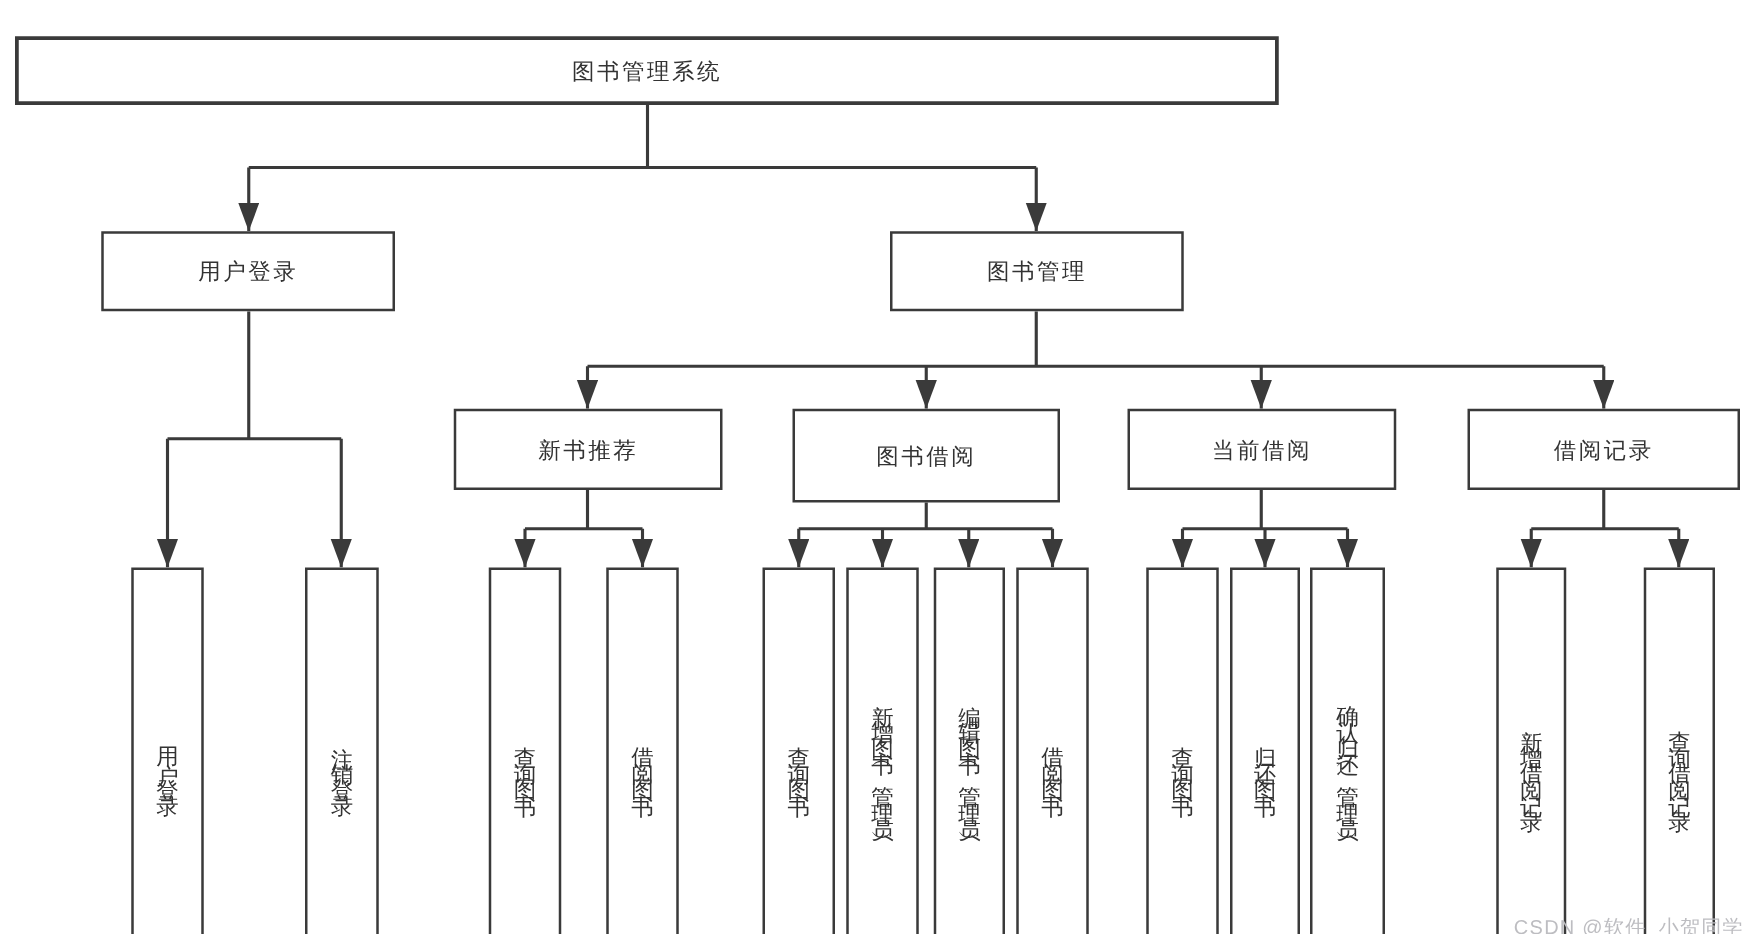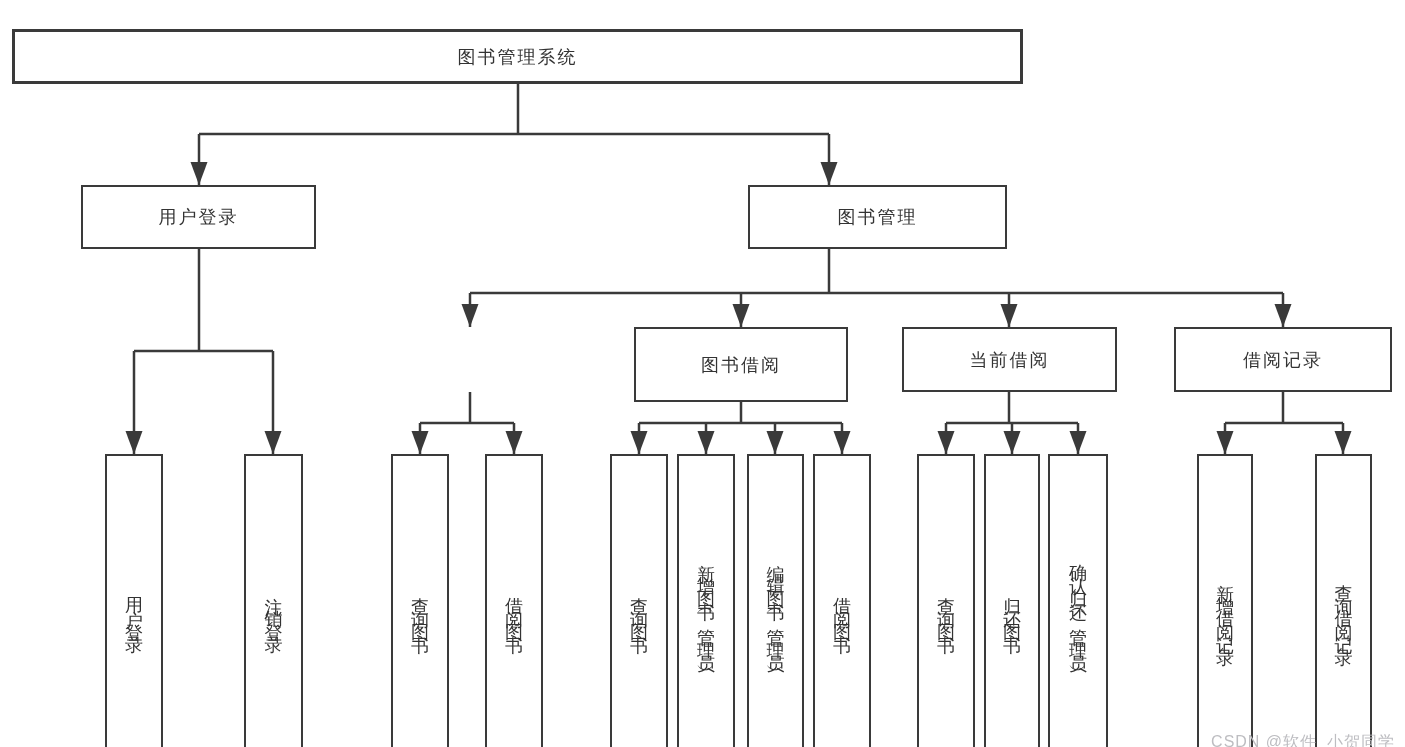--- a/index.html
+++ b/index.html
@@ -86,24 +86,27 @@
     </g>
   </svg>
 
   <div class="box thick" style="left:12px;top:13px;width:1011px;height:55px">
     <span class="hl">图书管理系统</span>
   </div>
 
   <div class="box" style="left:81px;top:169px;width:235px;height:64px">
     <span class="hl">用户登录</span>
   </div>
-  <div class="box" style="left:748px;top:169px;width:259px;height:64px">
+  <div class="box" style="left:712px;top:169px;width:235px;height:64px">
     <span class="hl">图书管理</span>
   </div>
 
+  <div class="box" style="left:363px;top:311px;width:215px;height:65px">
+    <span class="hl">新书推荐</span>
+  </div>
   <div class="box" style="left:634px;top:311px;width:214px;height:75px">
     <span class="hl">图书借阅</span>
   </div>
   <div class="box" style="left:902px;top:311px;width:215px;height:65px">
     <span class="hl">当前借阅</span>
   </div>
   <div class="box" style="left:1174px;top:311px;width:218px;height:65px">
     <span class="hl">借阅记录</span>
   </div>
 

